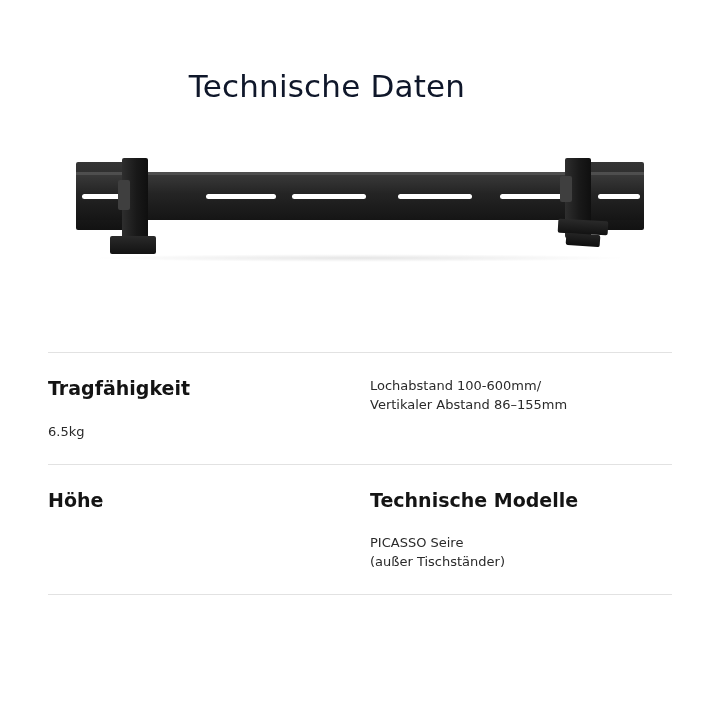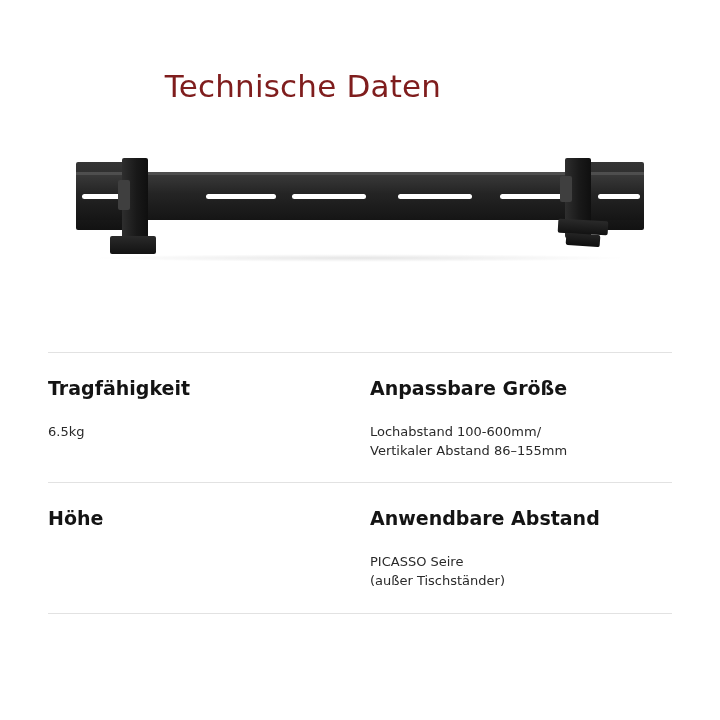--- a/index.html
+++ b/index.html
@@ -22,21 +22,22 @@
   }
   .title {
     position: absolute;
     top: 68px;
     left: 0;
     width: 606px;
     text-align: center;
     font-size: 31px;
     font-weight: 400;
     letter-spacing: 0.2px;
-    color: #7f1d1d;
+    color: #0f172a;
+    padding-left: 24px;
   }
 
   
   .product-area {
     position: absolute;
     top: 150px;
     left: 60px;
     width: 600px;
     height: 140px;
   }
@@ -253,34 +254,33 @@
   <div class="spec-table">
 
     <div class="divider"></div>
 
     <div class="spec-row">
       <div class="spec-cell left">
         <div class="spec-label">Tragfähigkeit</div>
         <div class="spec-value">6.5kg</div>
       </div>
       <div class="spec-cell right">
-        <div class="spec-label">Anpassbare Größe</div>
         <div class="spec-value">Lochabstand 100-600mm/
 Vertikaler Abstand 86–155mm</div>
       </div>
     </div>
 
     <div class="divider"></div>
 
     <div class="spec-row">
       <div class="spec-cell left">
         <div class="spec-label">Höhe</div>
       </div>
       <div class="spec-cell right">
-        <div class="spec-label">Anwendbare Abstand</div>
+        <div class="spec-label">Technische Modelle</div>
         <div class="spec-value">PICASSO Seire
 (außer Tischständer)</div>
       </div>
     </div>
 
     <div class="divider"></div>
 
   </div>
 
 </div>

